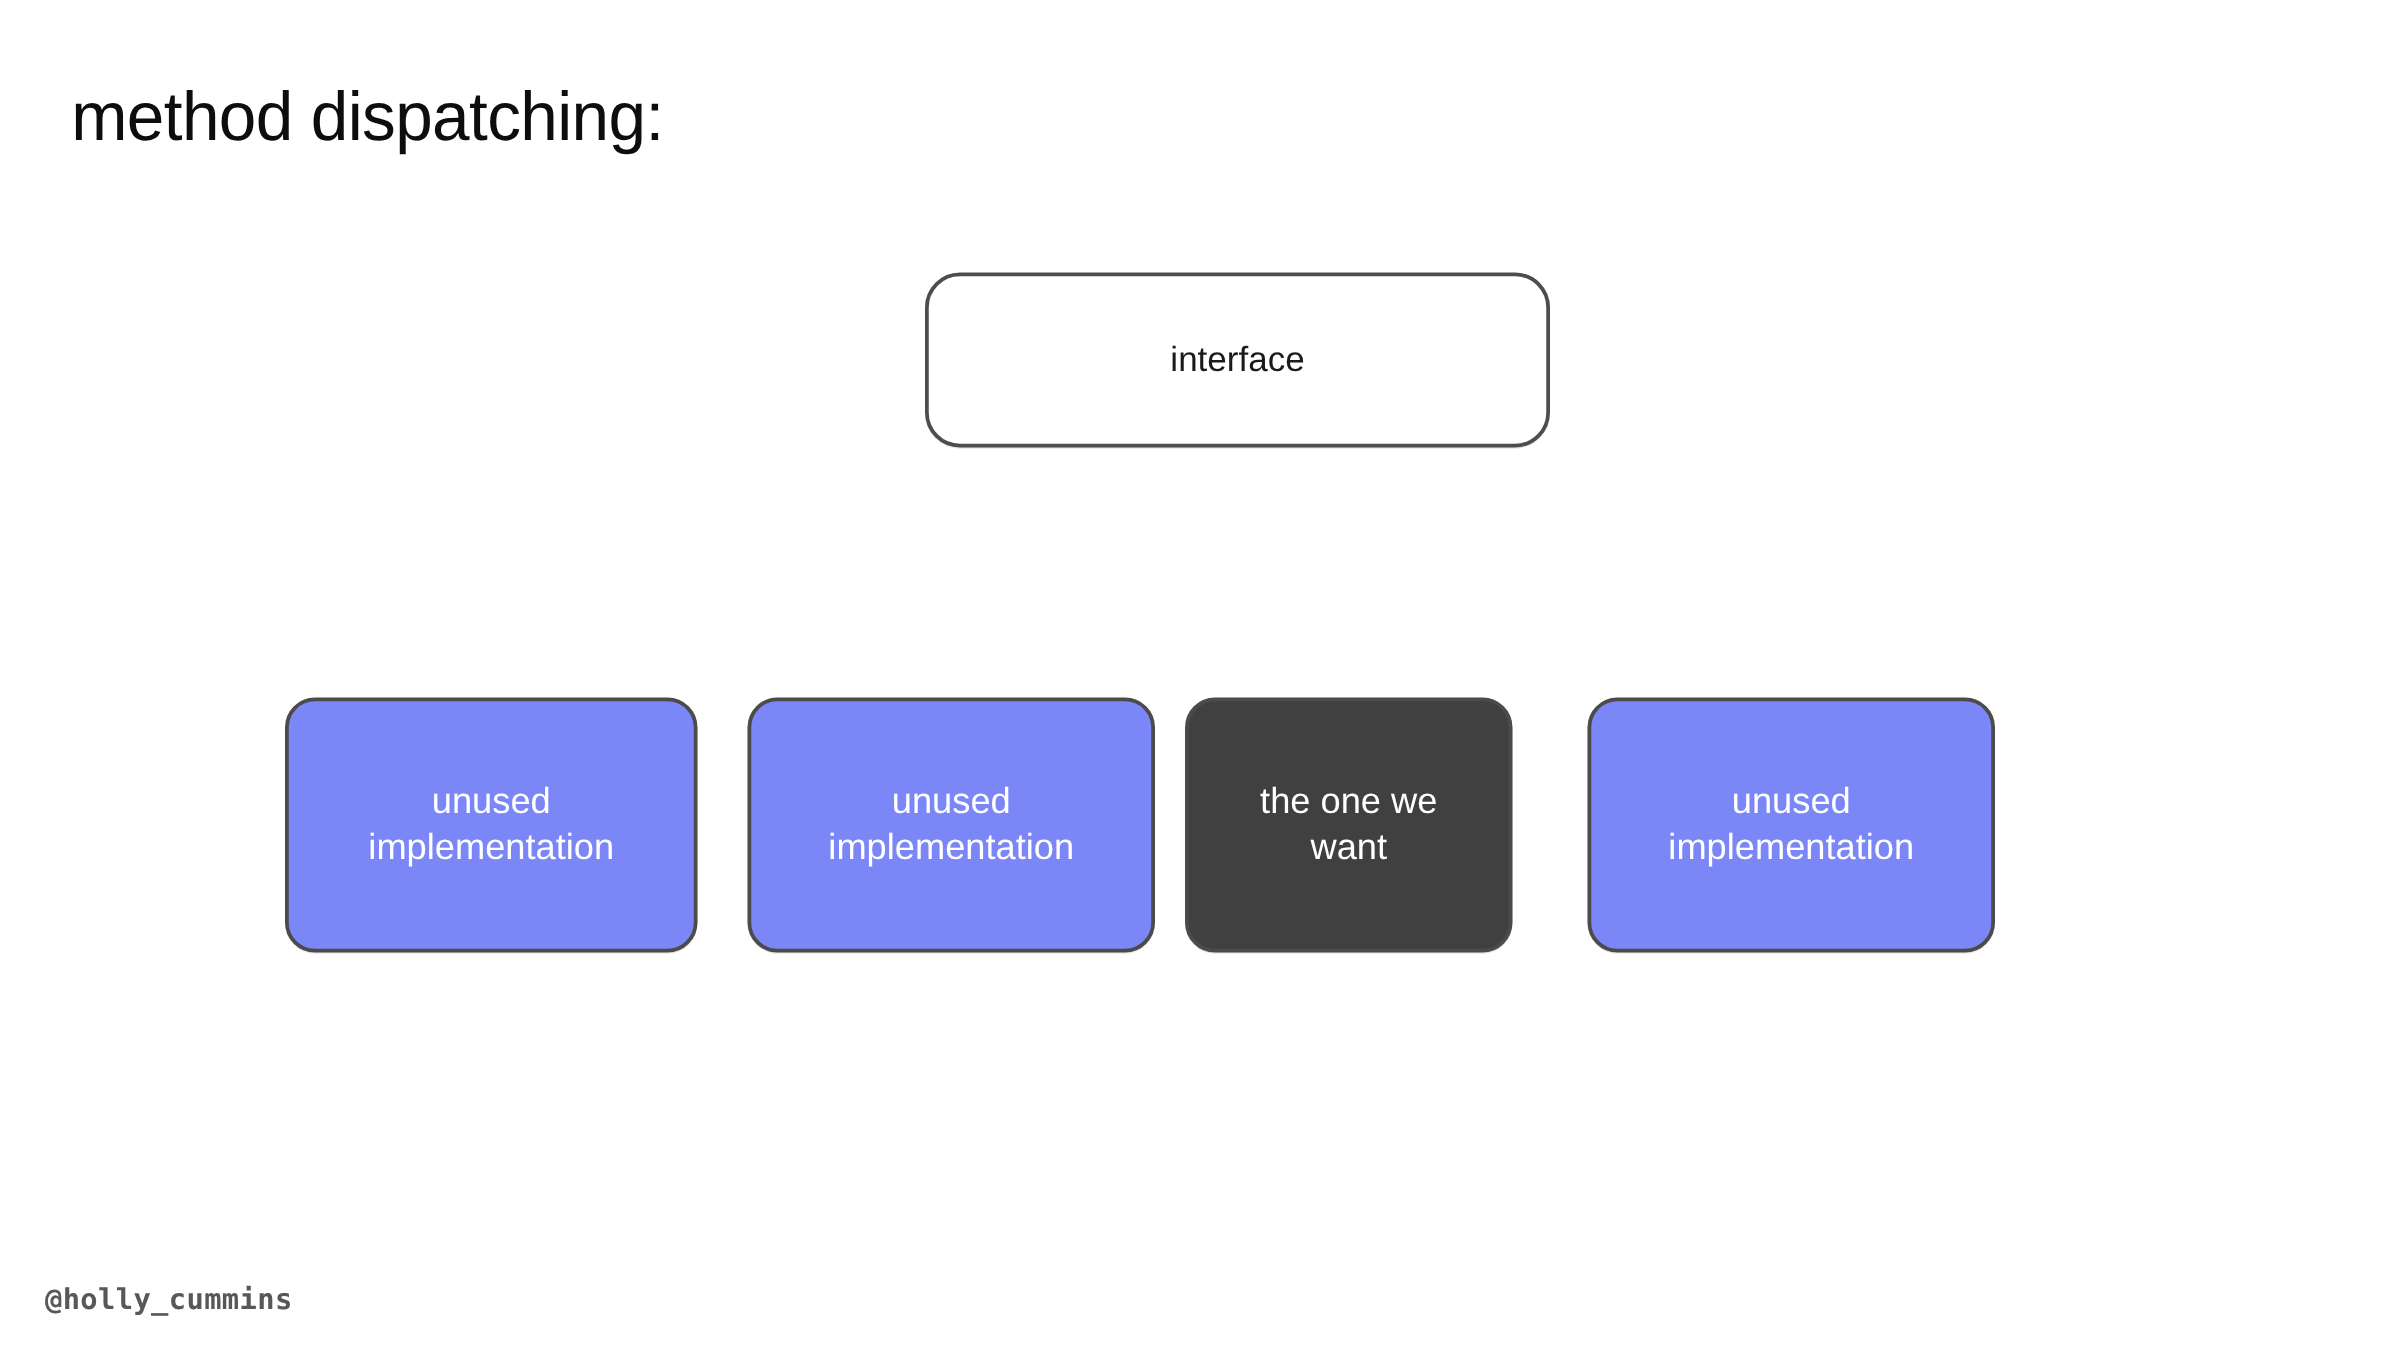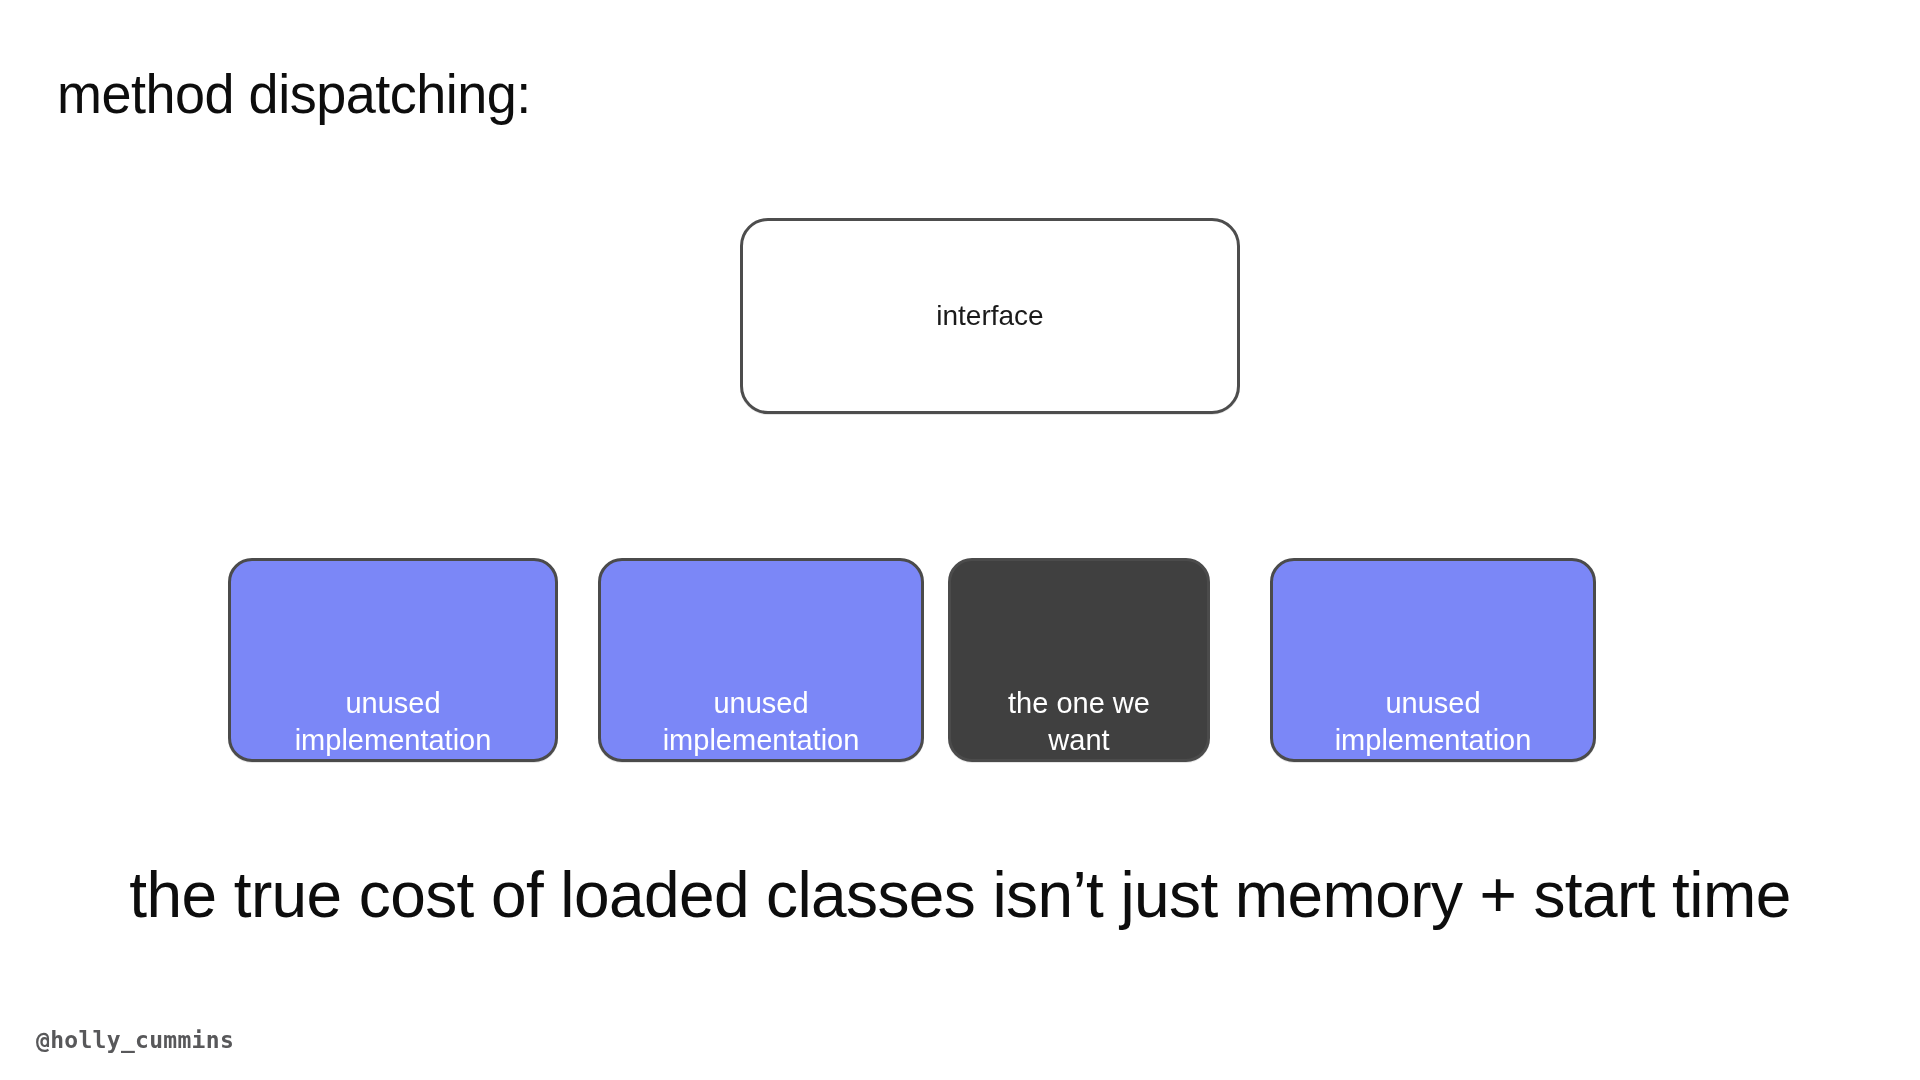--- a/index.html
+++ b/index.html
@@ -57,38 +57,37 @@
     line-height: 1.28;
     pointer-events: auto;
     box-shadow: 0 1px 0 rgba(0,0,0,0.10);
   }
 
   
   .node-interface {
     left: 740px;
     top: 218px;
     width: 500px;
-    height: 196px;
+    height: 140px;
     background: #ffffff;
     color: #1a1a1a;
     font-size: 28px;
     border-radius: 28px;
     border-color: #4d4d4d;
   }
 
   
   .node-impl {
     top: 558px;
     height: 204px;
     color: #ffffff;
     font-size: 29px;
     border-radius: 24px;
     border-color: #4b4b4b;
     padding: 0 12px;
-    align-items: flex-end;
   }
   .node-blue  { background: #7b87f7; }
   .node-green { background: #404040; }
 
   .impl-1 { left: 228px;  width: 330px; }
   .impl-2 { left: 598px;  width: 326px; }
   .impl-3 { left: 948px;  width: 262px; }
   .impl-4 { left: 1270px; width: 326px; }
 
   .node-label {
@@ -152,17 +151,16 @@
 want</span>
     </div>
 
     <div class="node node-impl node-blue impl-4">
       <span class="node-label">unused
 implementation</span>
     </div>
 
   </div>
 
-  <div class="caption">the true cost of loaded classes isn’t just memory + start time</div>
 
   <div class="handle">@holly_cummins</div>
 
 </div>
 
 </body></html>

